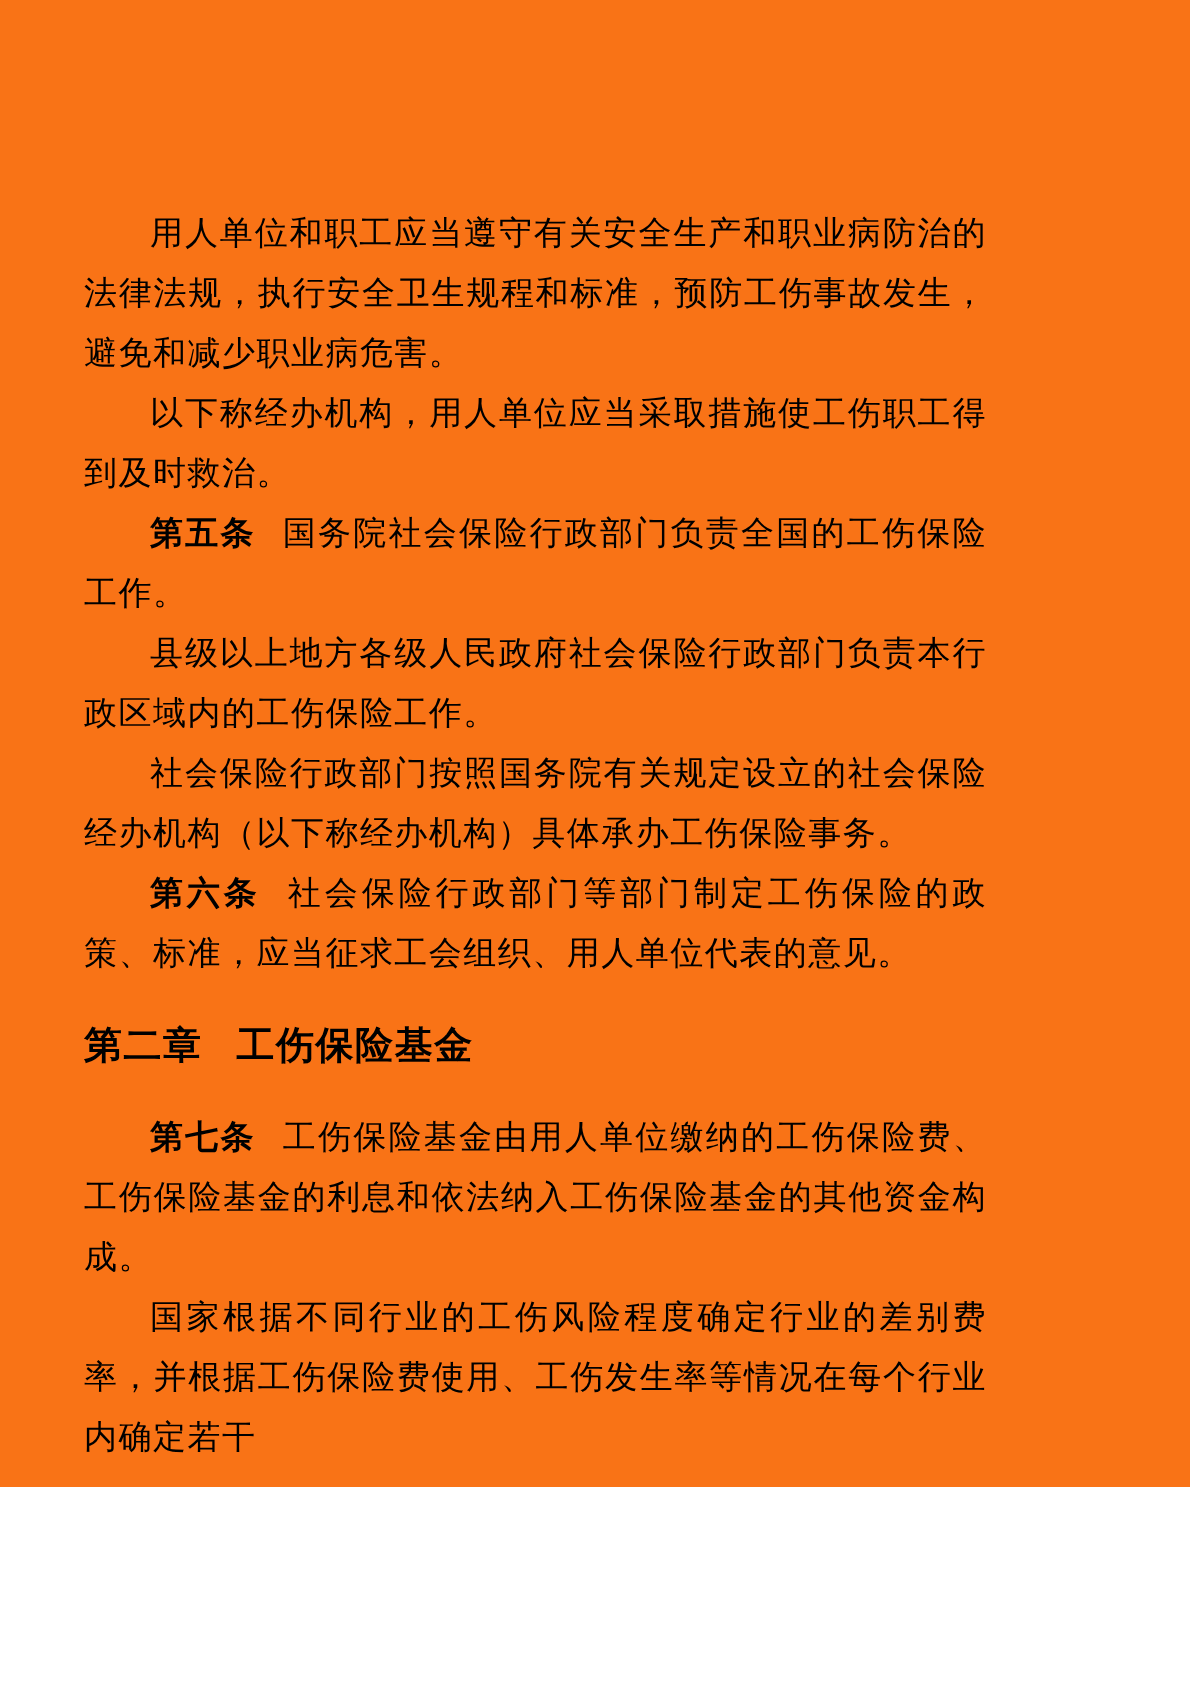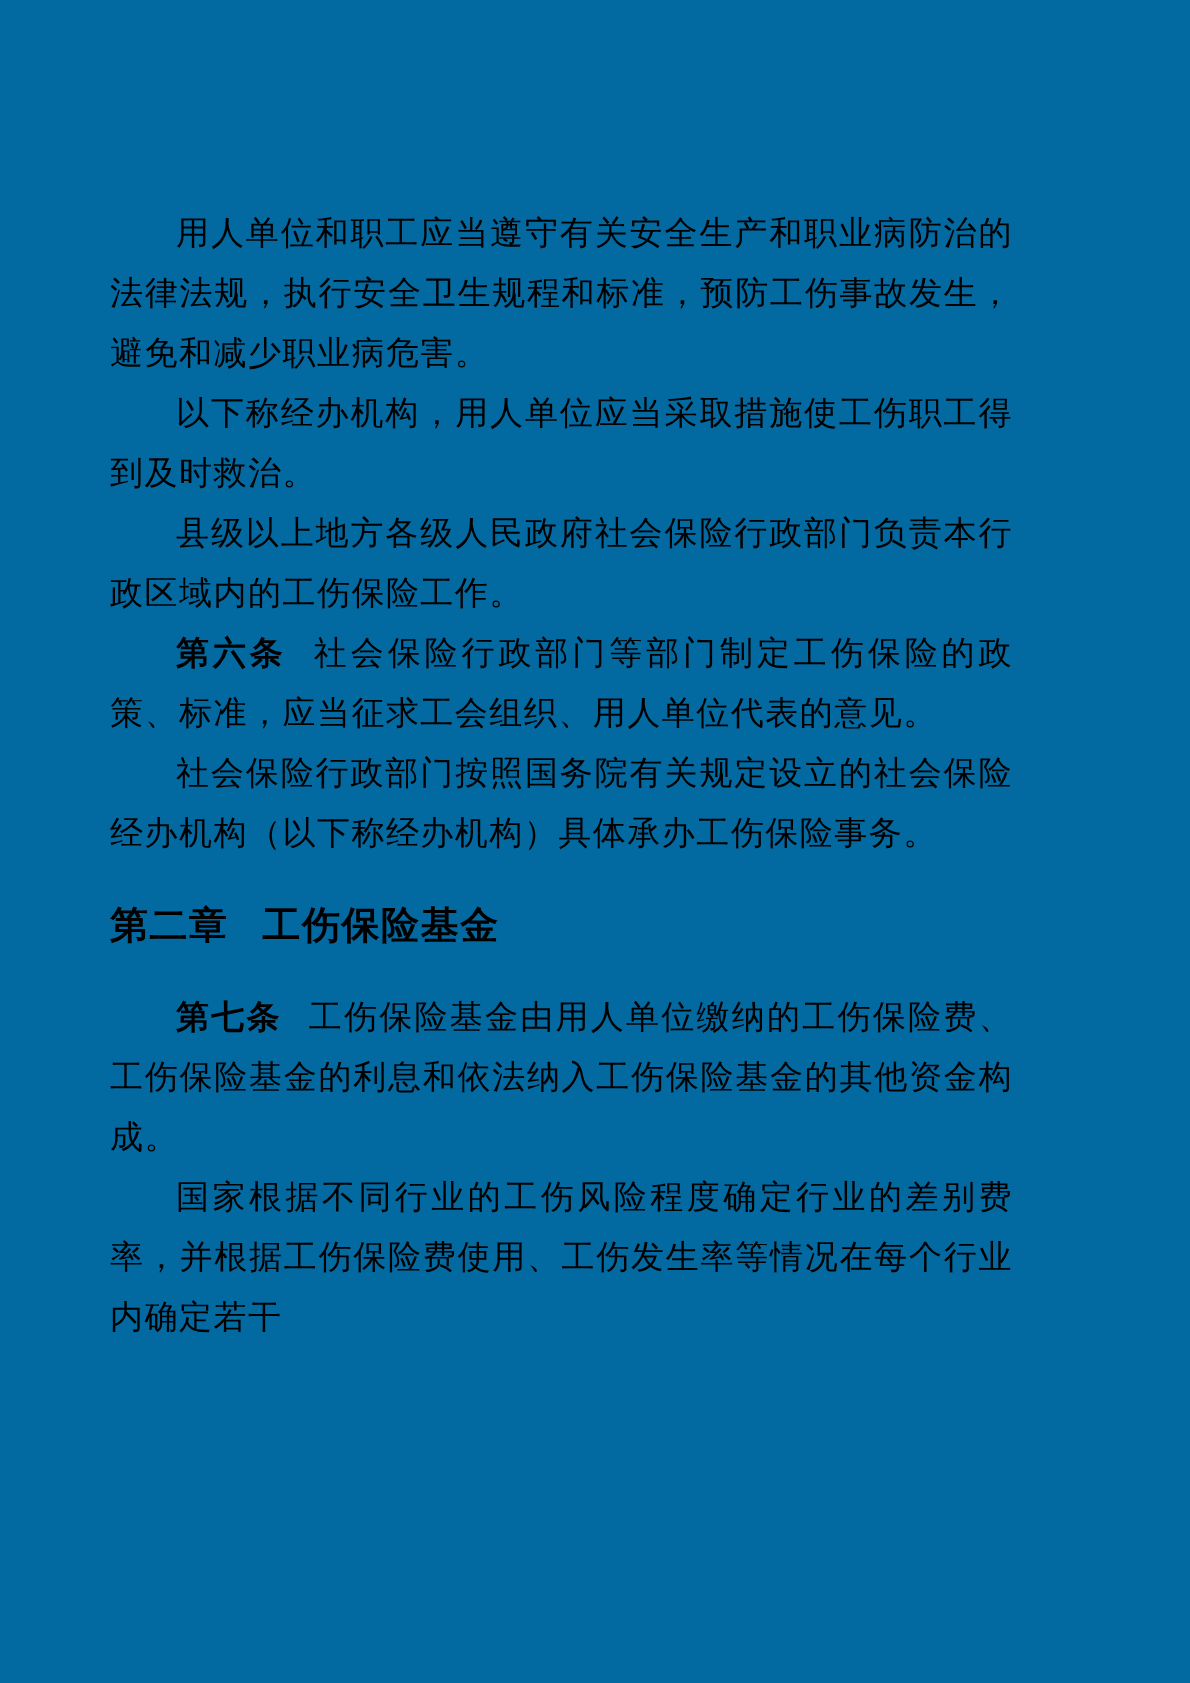--- a/index.html
+++ b/index.html
@@ -3,24 +3,24 @@
 <meta charset="utf-8">
 <style>
   html, body {
     margin: 0;
     padding: 0;
     background: #ffffff;
   }
   .page {
     position: relative;
     width: 1190px;
-    height: 1683px;
-    background: #0369a1;
+    height: 1487px;
+    background: #f97316;
     box-sizing: border-box;
-    padding: 203px 142px 0 110px;
+    padding: 203px 142px 0 84px;
     overflow: hidden;
     color: #000000;
     font-family: "Liberation Serif", "DejaVu Serif", serif;
   }
   .text-block {
     width: 903px;
   }
   .para {
     margin: 0;
     font-size: 33px;
@@ -53,26 +53,27 @@
 </head>
 <body>
 
 <div class="page">
   <div class="text-block">
 
     <p class="para"><span class="para-label"></span><span class="para-text">用人单位和职工应当遵守有关安全生产和职业病防治的法律法规，执行安全卫生规程和标准，预防工伤事故发生，避免和减少职业病危害。</span></p>
 
     <p class="para"><span class="para-label"></span><span class="para-text">以下称经办机构，用人单位应当采取措施使工伤职工得到及时救治。</span></p>
 
+    <p class="para"><span class="para-label">第五条</span><span class="para-text">国务院社会保险行政部门负责全国的工伤保险工作。</span></p>
 
     <p class="para"><span class="para-label"></span><span class="para-text">县级以上地方各级人民政府社会保险行政部门负责本行政区域内的工伤保险工作。</span></p>
 
+    <p class="para"><span class="para-label"></span><span class="para-text">社会保险行政部门按照国务院有关规定设立的社会保险经办机构（以下称经办机构）具体承办工伤保险事务。</span></p>
+
     <p class="para"><span class="para-label">第六条</span><span class="para-text">社会保险行政部门等部门制定工伤保险的政策、标准，应当征求工会组织、用人单位代表的意见。</span></p>
-
-    <p class="para"><span class="para-label"></span><span class="para-text">社会保险行政部门按照国务院有关规定设立的社会保险经办机构（以下称经办机构）具体承办工伤保险事务。</span></p>
 
     <h2 class="chapter"><span class="chapter-num">第二章</span><span class="chapter-title">工伤保险基金</span></h2>
 
     <p class="para"><span class="para-label">第七条</span><span class="para-text">工伤保险基金由用人单位缴纳的工伤保险费、工伤保险基金的利息和依法纳入工伤保险基金的其他资金构成。</span></p>
 
 
     <p class="para"><span class="para-label"></span><span class="para-text">国家根据不同行业的工伤风险程度确定行业的差别费率，并根据工伤保险费使用、工伤发生率等情况在每个行业内确定若干</span></p>
 
   </div>
 </div>

